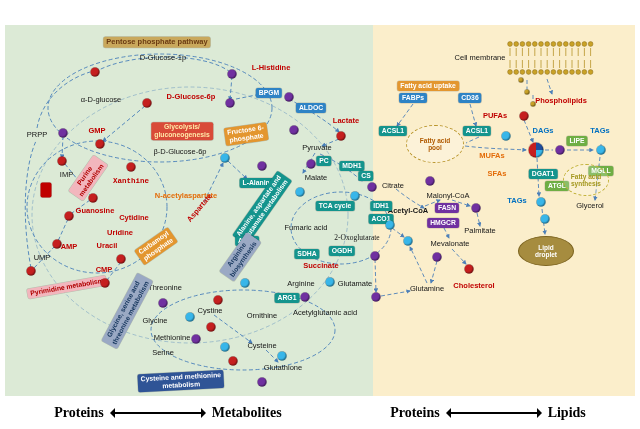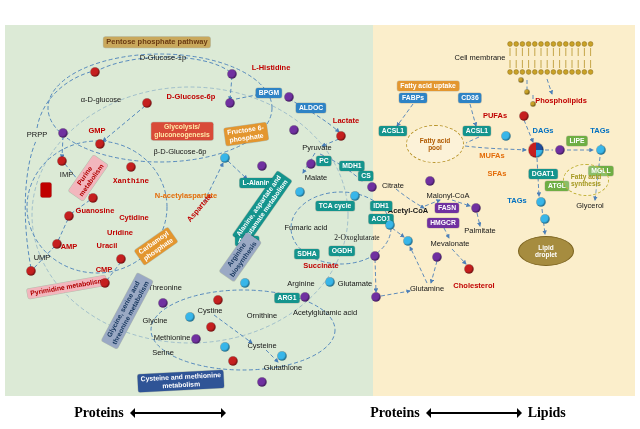--- a/index.html
+++ b/index.html
@@ -333,20 +333,21 @@
       <div class="ell filled" style="left: 546px; top: 251px; transform: translate(-50%, -50%); width: 56px; height: 30px;">
         <div class="ell-text">Lipid
 droplet</div>
       </div>
     </div>
 
   <div class="footer">
     <div class="grp">
       <span>Proteins</span>
       <span class="dblarrow"></span>
+      <span>Metabolites</span>
     </div>
     <div class="grp">
       <span>Proteins</span>
       <span class="dblarrow"></span>
       <span>Lipids</span>
     </div>
   </div>
 </div>
 
 </body></html>

